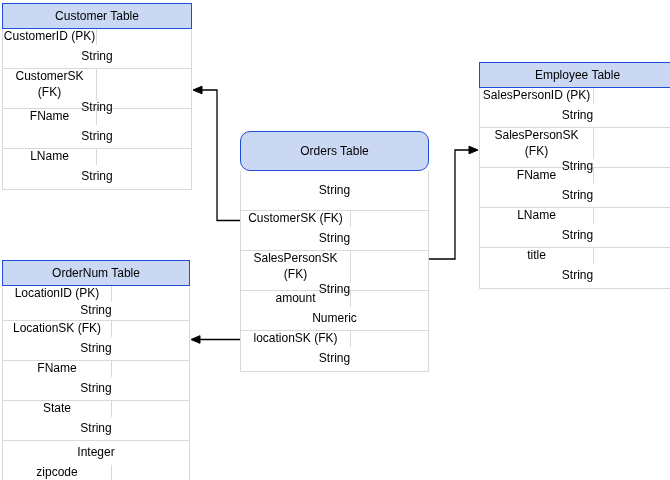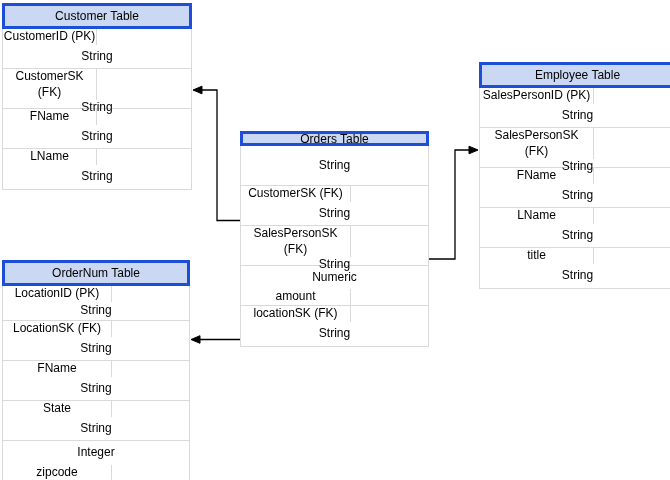--- a/index.html
+++ b/index.html
@@ -12,21 +12,21 @@
     overflow: hidden;
     font-family: "Liberation Sans", sans-serif;
     font-size: 12px;
     color: #000000;
   }
   .erd-table { position: absolute; }
   .erd-header {
     width: 100%;
     height: 26px;
     background: #cad8f3;
-    border: 3px solid #1d4ed8;
+    border: 1px solid #1d4ed8;
     display: flex;
     align-items: center;
     justify-content: center;
     text-align: center;
   }
   .erd-rows {
     width: 100%;
     background: #ffffff;
     border: 1px solid #d9d9d9;
     border-top: none;
@@ -47,21 +47,21 @@
     line-height: 1.3;
   }
   .cell.field { border-right: 1px solid #d9d9d9; }
   .cell.type { flex: 1; }
 
   
   #customer-table { left: 2px;   top: 3px;   width: 190px; }
   #customer-table .cell.field { width: 94px; }
 
   #orders-table   { left: 240px; top: 131px; width: 189px; }
-  #orders-table .erd-header { height: 15px; }
+  #orders-table .erd-header { height: 40px; border-radius: 10px; }
   #orders-table .cell.field { width: 110px; }
 
   #employee-table { left: 479px; top: 62px;  width: 197px; }
   #employee-table .cell.field { width: 114px; }
 
   #location-table { left: 2px;   top: 260px; width: 188px; }
   #location-table .cell.field { width: 109px; }
   #location-table .erd-row:first-child { height: 35px; }
 
   .connector-layer {
@@ -114,22 +114,22 @@
         <div class="erd-row">
           <div class="cell field">CustomerSK (FK)</div>
           <div class="cell type">String</div>
         </div>
         <div class="erd-row">
           <div class="cell field">SalesPersonSK
 (FK)</div>
           <div class="cell type">String</div>
         </div>
         <div class="erd-row">
+          <div class="cell field">amount</div>
           <div class="cell type">Numeric</div>
-          <div class="cell field">amount</div>
         </div>
         <div class="erd-row">
           <div class="cell field">locationSK (FK)</div>
           <div class="cell type">String</div>
         </div>
       </div>
   </div>
 
   <div class="erd-table" id="employee-table">
     <div class="erd-header">Employee Table</div>

